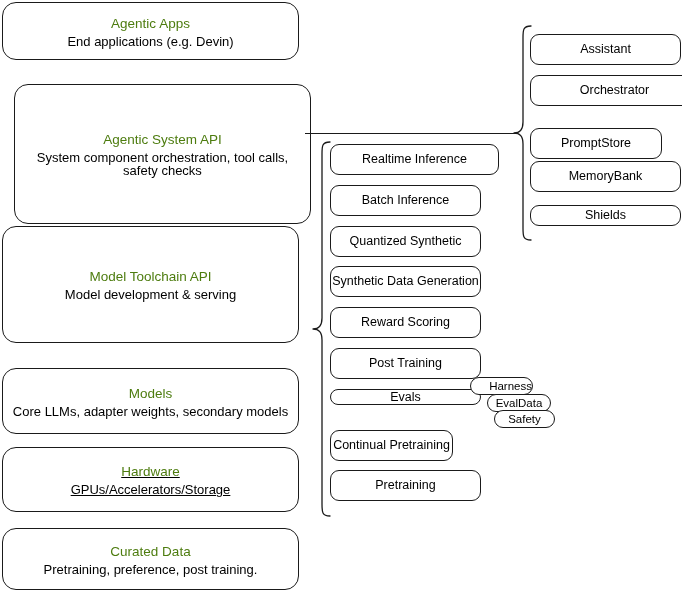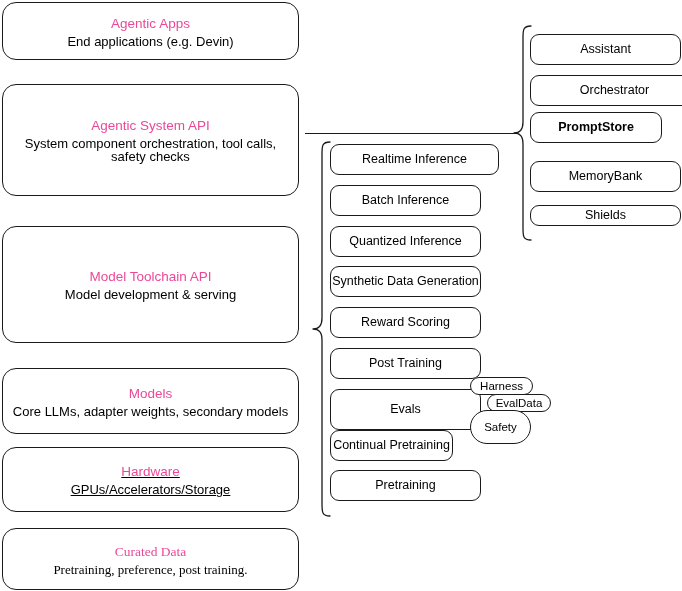--- a/index.html
+++ b/index.html
@@ -34,21 +34,21 @@
     justify-content: center;
     text-align: center;
     padding: 4px 8px;
   }
 
   
   .layer-box { border-radius: 14px; }
   .layer-title {
     font-size: 13.5px;
     line-height: 17px;
-    color: #ec4899;
+    color: #4d7c0f;
   }
   .layer-sub {
     font-size: 13px;
     line-height: 13px;
     color: #000;
     margin-top: 3px;
   }
 
   
   .chip {
@@ -103,41 +103,41 @@
 </head>
 <body>
 
 <div id="canvas">
 
   <div class="box layer-box" style="left:2px; top:2px; width:297px; height:58px;">
     <div class="layer-title">Agentic Apps</div>
     <div class="layer-sub">End applications (e.g. Devin)</div>
   </div>
 
-  <div class="box layer-box" style="left:2px; top:84px; width:297px; height:112px;">
+  <div class="box layer-box" style="left:14px; top:84px; width:297px; height:140px;">
     <div class="layer-title">Agentic System API</div>
     <div class="layer-sub">System component orchestration, tool calls, safety checks</div>
   </div>
 
   <div class="box layer-box" style="left:2px; top:226px; width:297px; height:117px;">
     <div class="layer-title">Model Toolchain API</div>
     <div class="layer-sub">Model development &amp; serving</div>
   </div>
 
   <div class="box layer-box" style="left:2px; top:368px; width:297px; height:66px;">
     <div class="layer-title">Models</div>
     <div class="layer-sub">Core LLMs, adapter weights, secondary models</div>
   </div>
 
   <div class="box layer-box" style="left:2px; top:447px; width:297px; height:65px;text-decoration:underline;">
     <div class="layer-title">Hardware</div>
     <div class="layer-sub">GPUs/Accelerators/Storage</div>
   </div>
 
-  <div class="box layer-box" style="left:2px; top:528px; width:297px; height:62px;font-family:Liberation Serif, serif;">
+  <div class="box layer-box" style="left:2px; top:528px; width:297px; height:62px;">
     <div class="layer-title">Curated Data</div>
     <div class="layer-sub">Pretraining, preference, post training.</div>
   </div>
 
   <div class="connector" style="left:305px; top:133px; width:211px;"></div>
 
   <svg class="brace" style="left:310px; top:140px; width:22px; height:378px;" viewBox="0 0 22 378" preserveAspectRatio="none">
     <path d="M20 2 C12 2, 12 6, 12 14 L12 178 C12 186, 9 189, 3 189 C9 189, 12 192, 12 200 L12 364 C12 372, 12 376, 20 376"></path>
   </svg>
 
@@ -145,58 +145,58 @@
     <path d="M20 2 C12 2, 12 6, 12 14 L12 98 C12 106, 9 109, 3 109 C9 109, 12 112, 12 120 L12 204 C12 212, 12 216, 20 216"></path>
   </svg>
 
   <div class="box chip" style="left:330px; top:144px; width:169px; height:31px;">
     <div class="chip-label">Realtime Inference</div>
   </div>
   <div class="box chip" style="left:330px; top:185px; width:151px; height:31px;">
     <div class="chip-label">Batch Inference</div>
   </div>
   <div class="box chip" style="left:330px; top:226px; width:151px; height:31px;">
-    <div class="chip-label">Quantized Inference</div>
+    <div class="chip-label">Quantized Synthetic</div>
   </div>
   <div class="box chip" style="left:330px; top:266px; width:151px; height:31px;">
     <div class="chip-label">Synthetic Data Generation</div>
   </div>
   <div class="box chip" style="left:330px; top:307px; width:151px; height:31px;">
     <div class="chip-label">Reward Scoring</div>
   </div>
   <div class="box chip" style="left:330px; top:348px; width:151px; height:31px;">
     <div class="chip-label">Post Training</div>
   </div>
-  <div class="box chip" style="left:330px; top:389px; width:151px; height:41px;">
+  <div class="box chip" style="left:330px; top:389px; width:151px; height:16px;">
     <div class="chip-label">Evals</div>
   </div>
   <div class="box chip" style="left:330px; top:430px; width:123px; height:31px;">
     <div class="chip-label">Continual Pretraining</div>
   </div>
   <div class="box chip" style="left:330px; top:470px; width:151px; height:31px;">
     <div class="chip-label">Pretraining</div>
   </div>
 
-  <div class="pill" style="left:470px; top:377px; width:63px; height:18px;">
+  <div class="pill" style="left:470px; top:377px; width:63px; height:18px;justify-content:flex-end;">
     <div class="pill-label">Harness</div>
   </div>
   <div class="pill" style="left:487px; top:394px; width:64px; height:18px;">
     <div class="pill-label">EvalData</div>
   </div>
-  <div class="pill" style="left:470px; top:410px; width:61px; height:34px;">
+  <div class="pill" style="left:494px; top:410px; width:61px; height:18px;">
     <div class="pill-label">Safety</div>
   </div>
 
   <div class="box chip" style="left:530px; top:34px; width:151px; height:31px;">
     <div class="chip-label">Assistant</div>
   </div>
   <div class="box chip" style="left:530px; top:75px; width:169px; height:31px;">
     <div class="chip-label">Orchestrator</div>
   </div>
-  <div class="box chip" style="left:530px; top:112px; width:132px; height:31px;font-weight:bold;">
+  <div class="box chip" style="left:530px; top:128px; width:132px; height:31px;">
     <div class="chip-label">PromptStore</div>
   </div>
   <div class="box chip" style="left:530px; top:161px; width:151px; height:31px;">
     <div class="chip-label">MemoryBank</div>
   </div>
   <div class="box chip" style="left:530px; top:205px; width:151px; height:21px;">
     <div class="chip-label">Shields</div>
   </div>
 
 </div>

